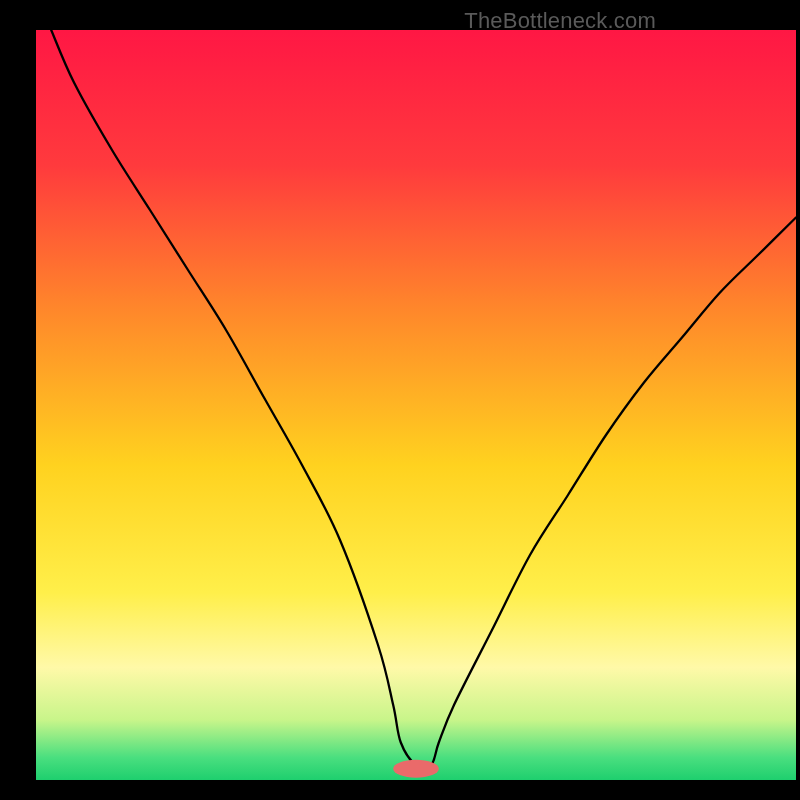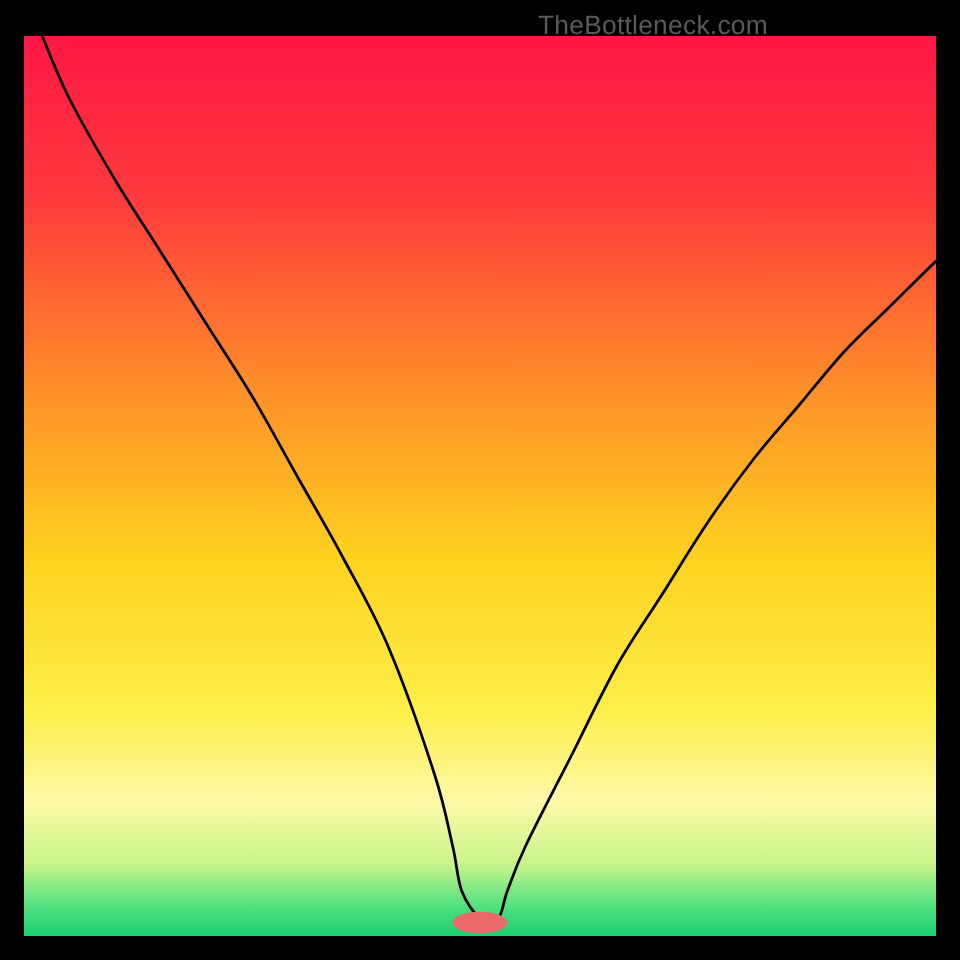--- a/index.html
+++ b/index.html
@@ -9,20 +9,21 @@
     height: 800px;
     background: #000;
     font-family: Arial, Helvetica, sans-serif;
     overflow: hidden;
   }
   .container {
     position: relative;
     width: 652px;
     height: 800px;
     background: #000;
+    margin-left: 16px;
   }
   .watermark {
     position: absolute;
     top: 8px;
     right: 12px;
     color: #5a5a5a;
     font-size: 22px;
     font-weight: 400;
     z-index: 10;
     letter-spacing: 0.2px;

